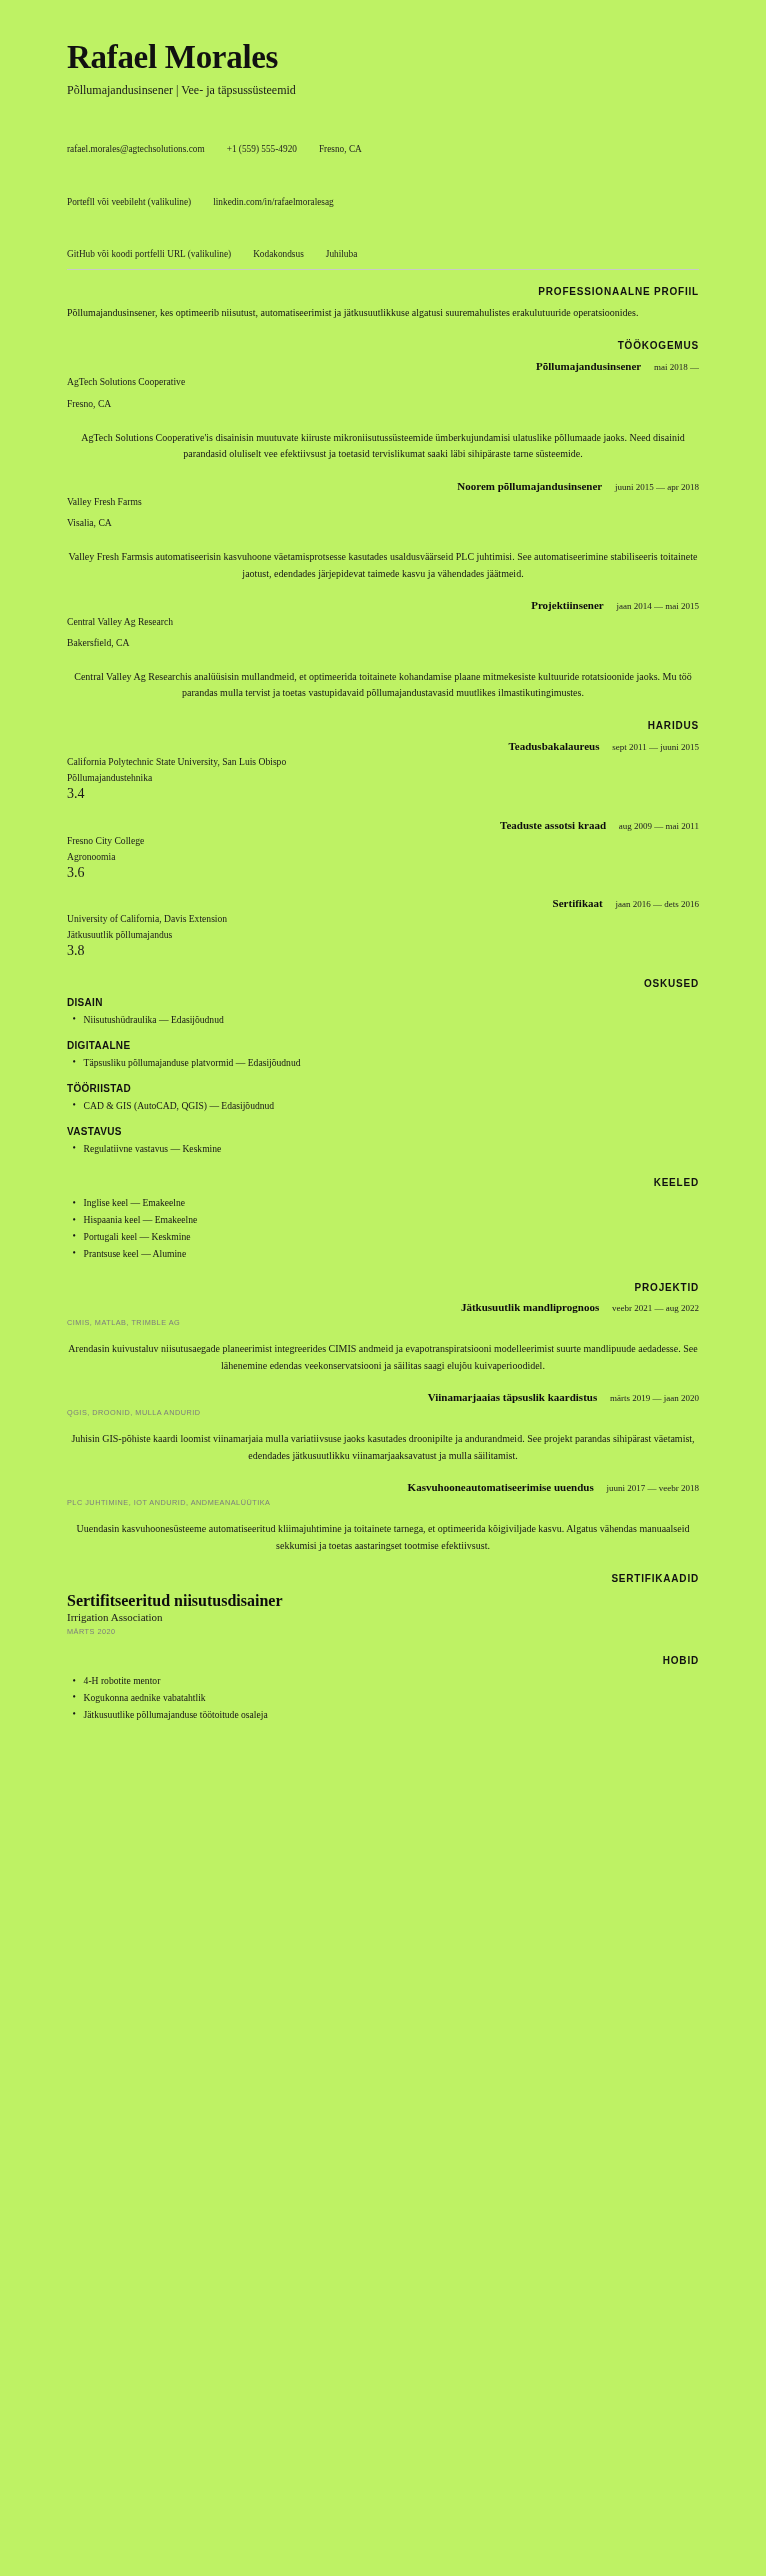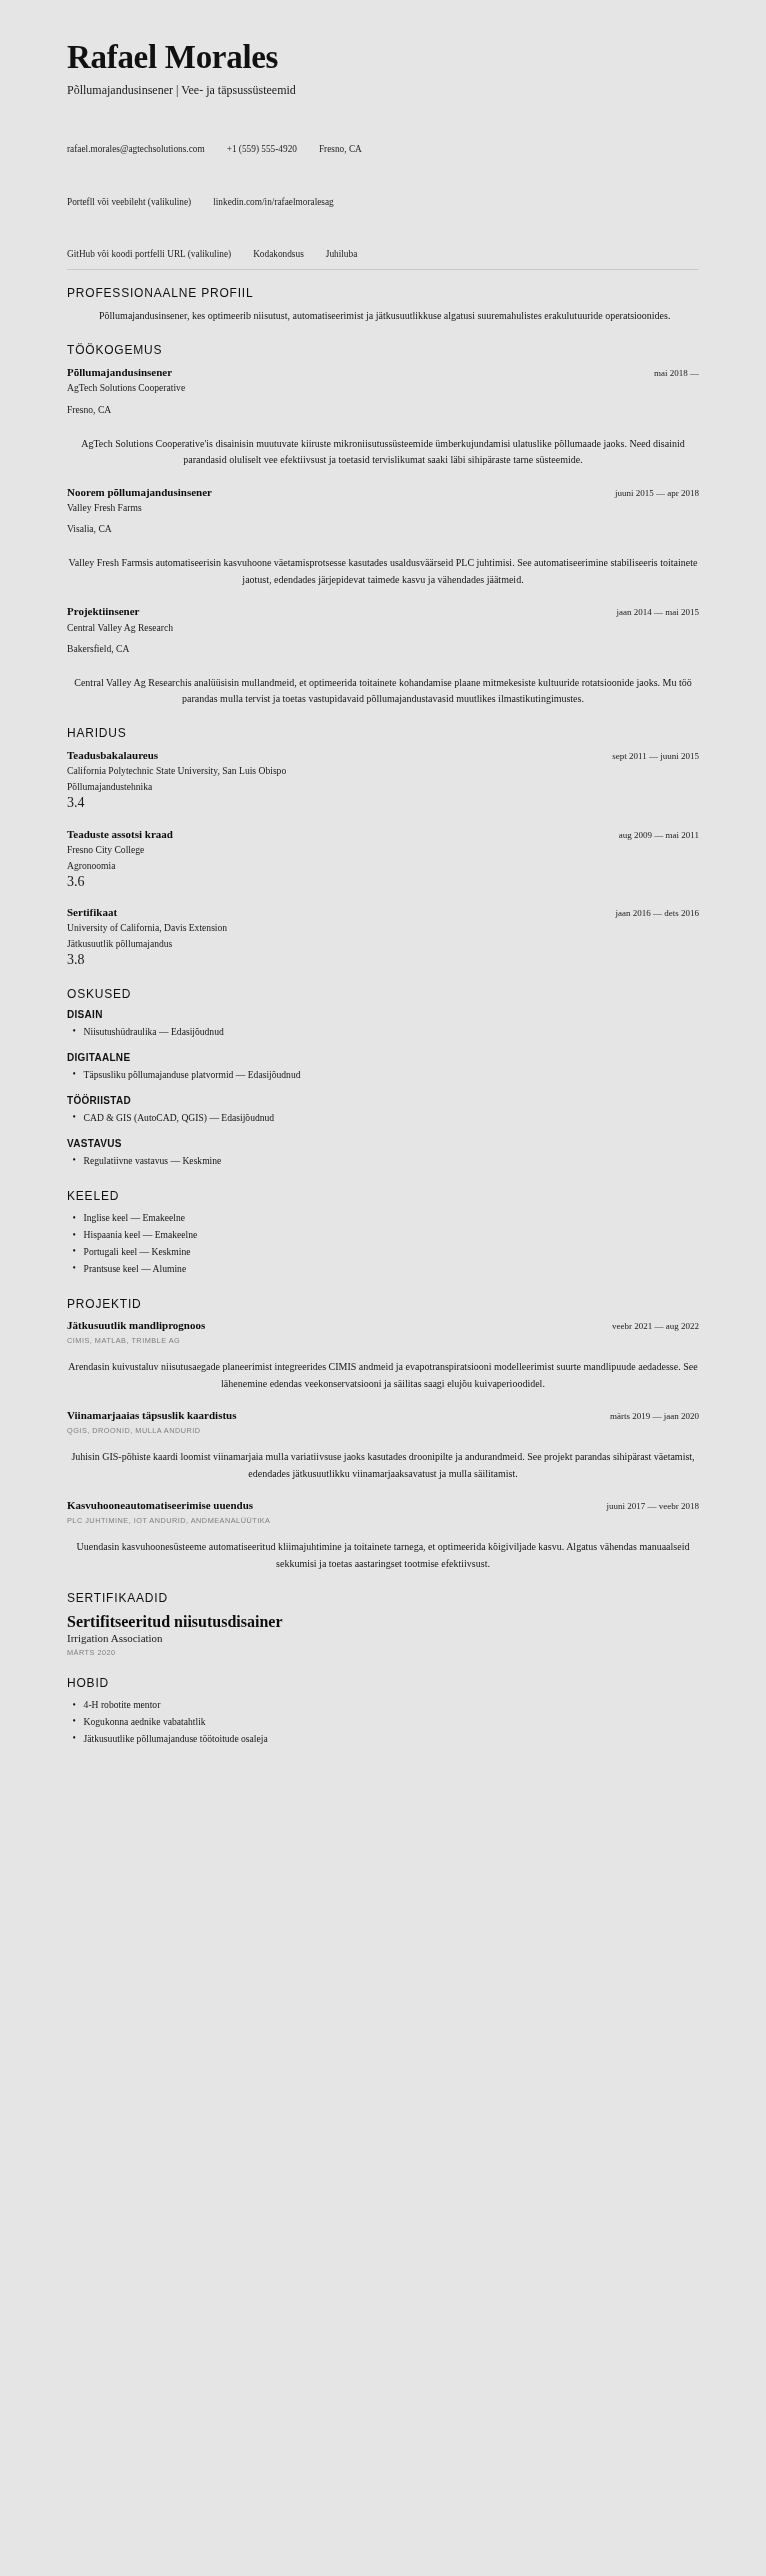--- a/index.html
+++ b/index.html
@@ -11,21 +11,21 @@
     width: 766px;
     font-family: "Liberation Serif", serif;
     color: #111111;
     -webkit-font-smoothing: antialiased;
   }
   .page {
     width: 766px;
     min-height: 2576px;
     box-sizing: border-box;
     padding: 40px 67px 25.5px 67px;
-    background: #e5e5e5;
+    background: #bef264;
   }
 
   
   .name {
     font-size: 33px;
     font-weight: 700;
     letter-spacing: -0.3px;
     line-height: 1.04;
     margin: 0 0 9px 0;
   }
@@ -53,40 +53,40 @@
   .rule {
     border: 0;
     border-top: 0.6px solid #c9c9c9;
     margin: 10.2px 0 16.6px 0;
   }
 
   
   .section { margin-bottom: 19px; }
   .section-title {
     font-family: "Liberation Sans", sans-serif;
-    font-size: 12px;
-    font-weight: 400;
+    font-size: 10px;
+    font-weight: 700;
     letter-spacing: 0.8px;
     text-transform: uppercase;
     color: #111111;
     margin: 0 0 7.7px 0;
+    text-align: right;
   }
   .section-body {
     font-size: 10px;
     line-height: 1.62;
     color: #141414;
-    margin-left: 32px;
   }
 
   
   .entry { margin-bottom: 16.6px; }
   .entry:last-child { margin-bottom: 0; }
   .entry-head {
     display: flex;
-    justify-content: space-between;
+    justify-content: flex-end;
     align-items: baseline;
     gap: 12.8px;
   }
   .entry-title {
     font-size: 11px;
     font-weight: 700;
     color: #0d0d0d;
     line-height: 1.3;
   }
   .entry-date {

